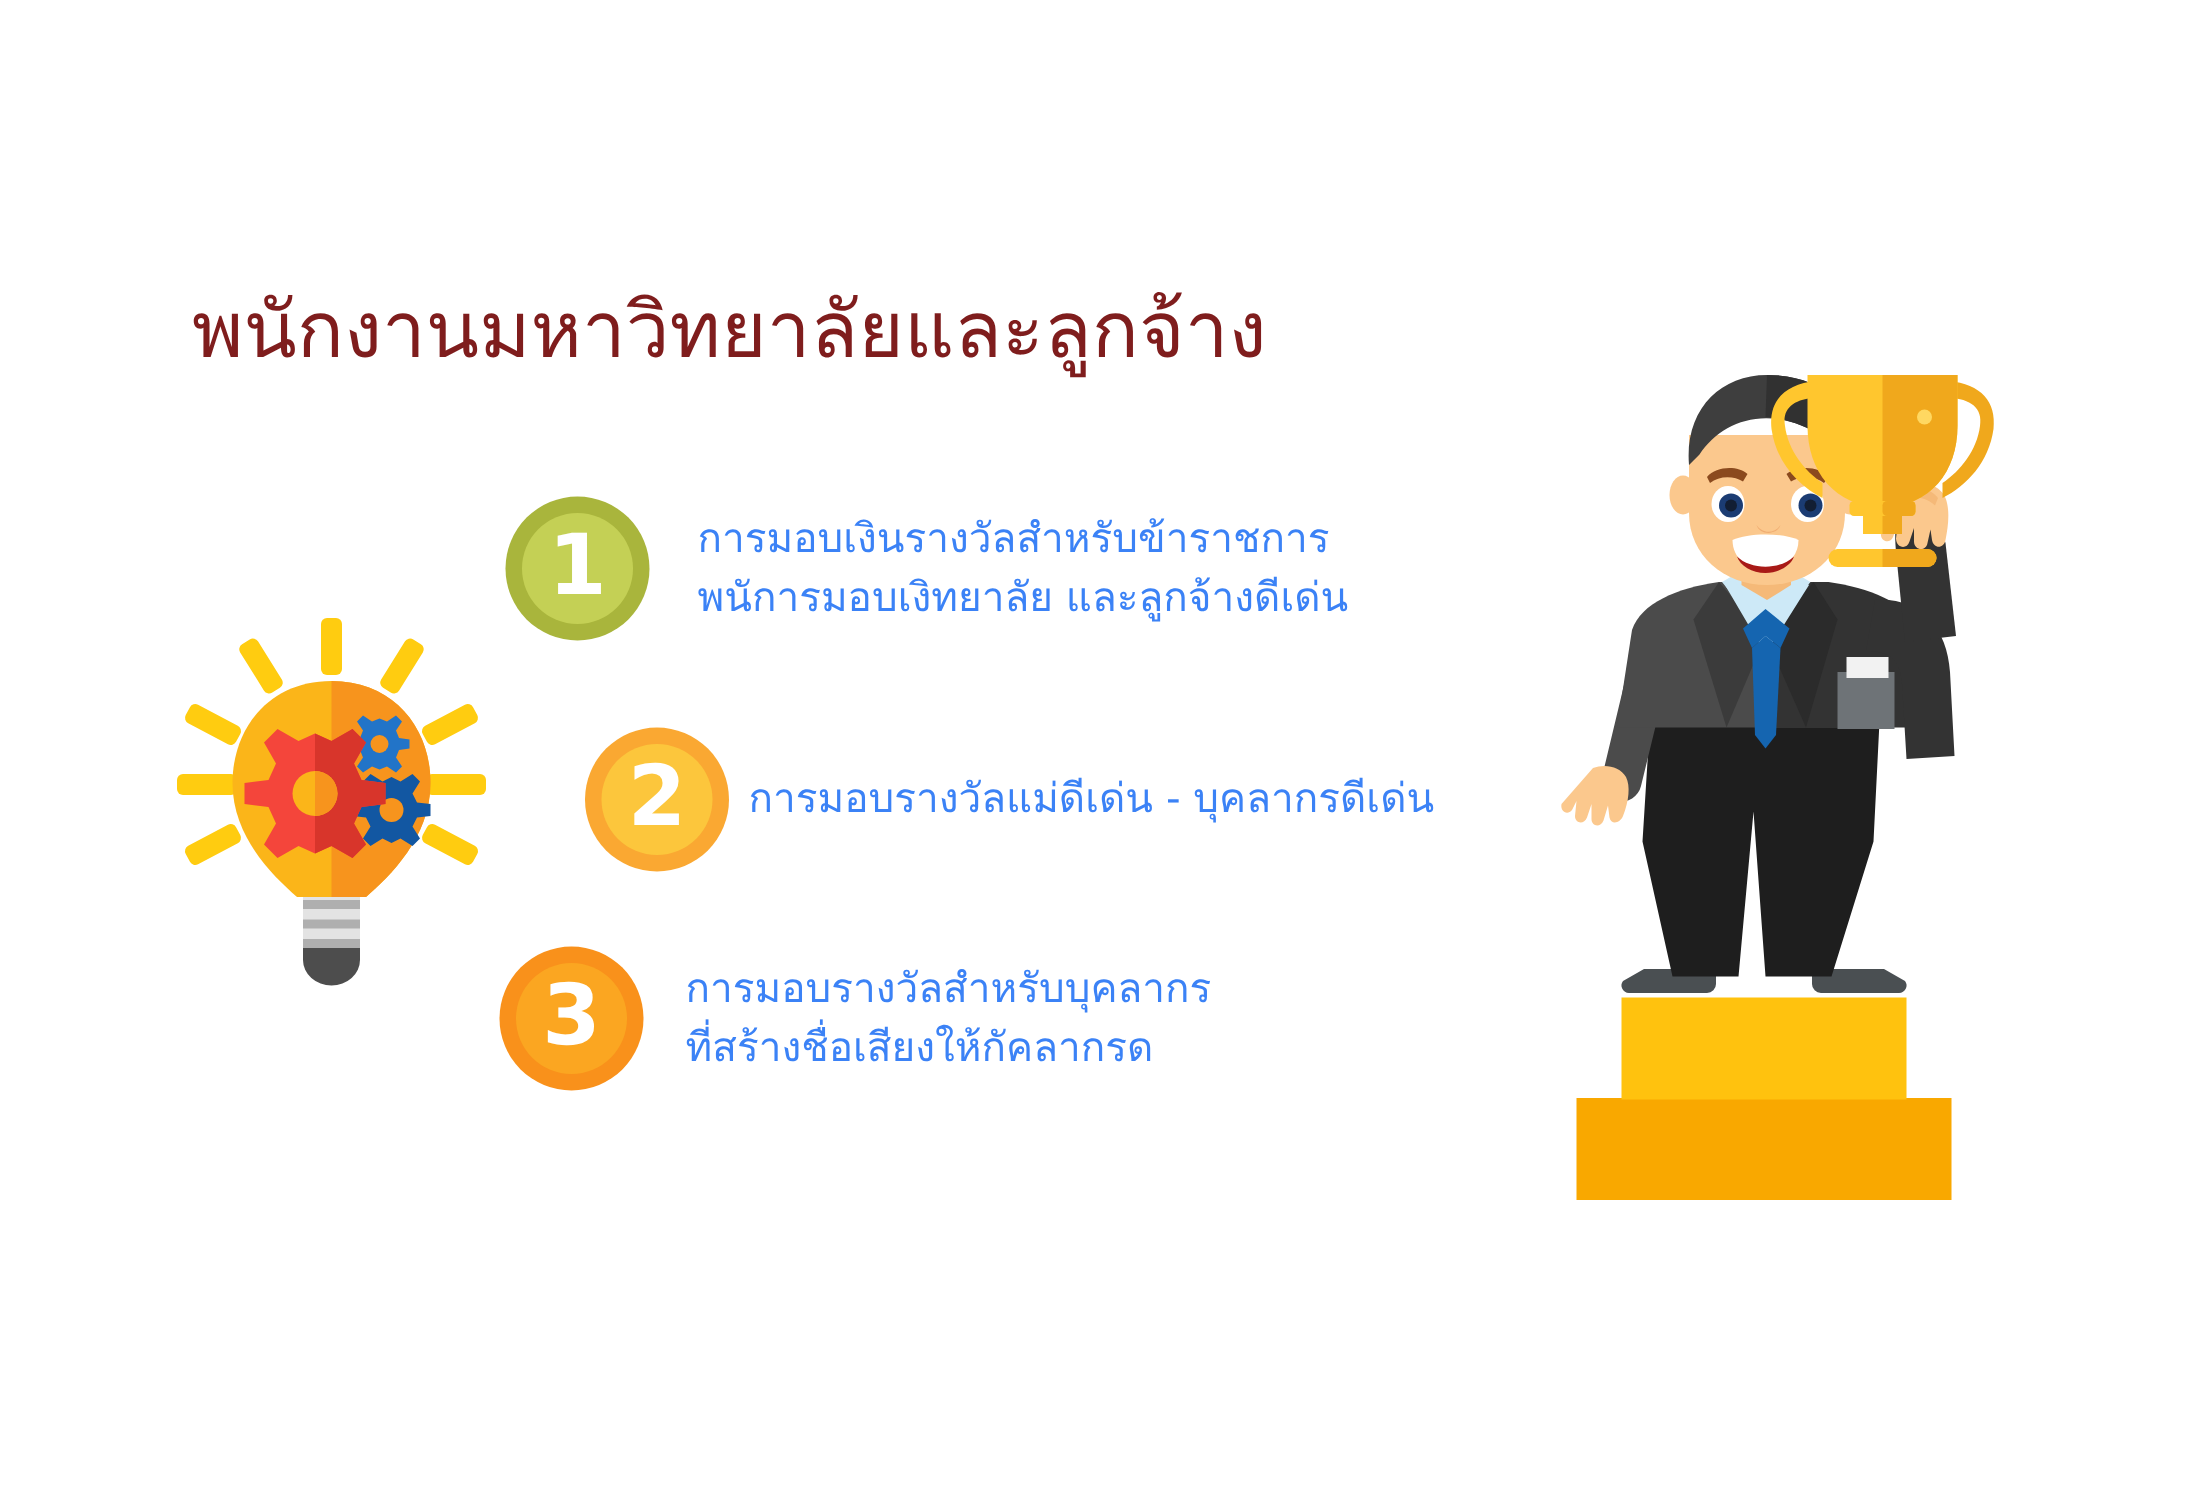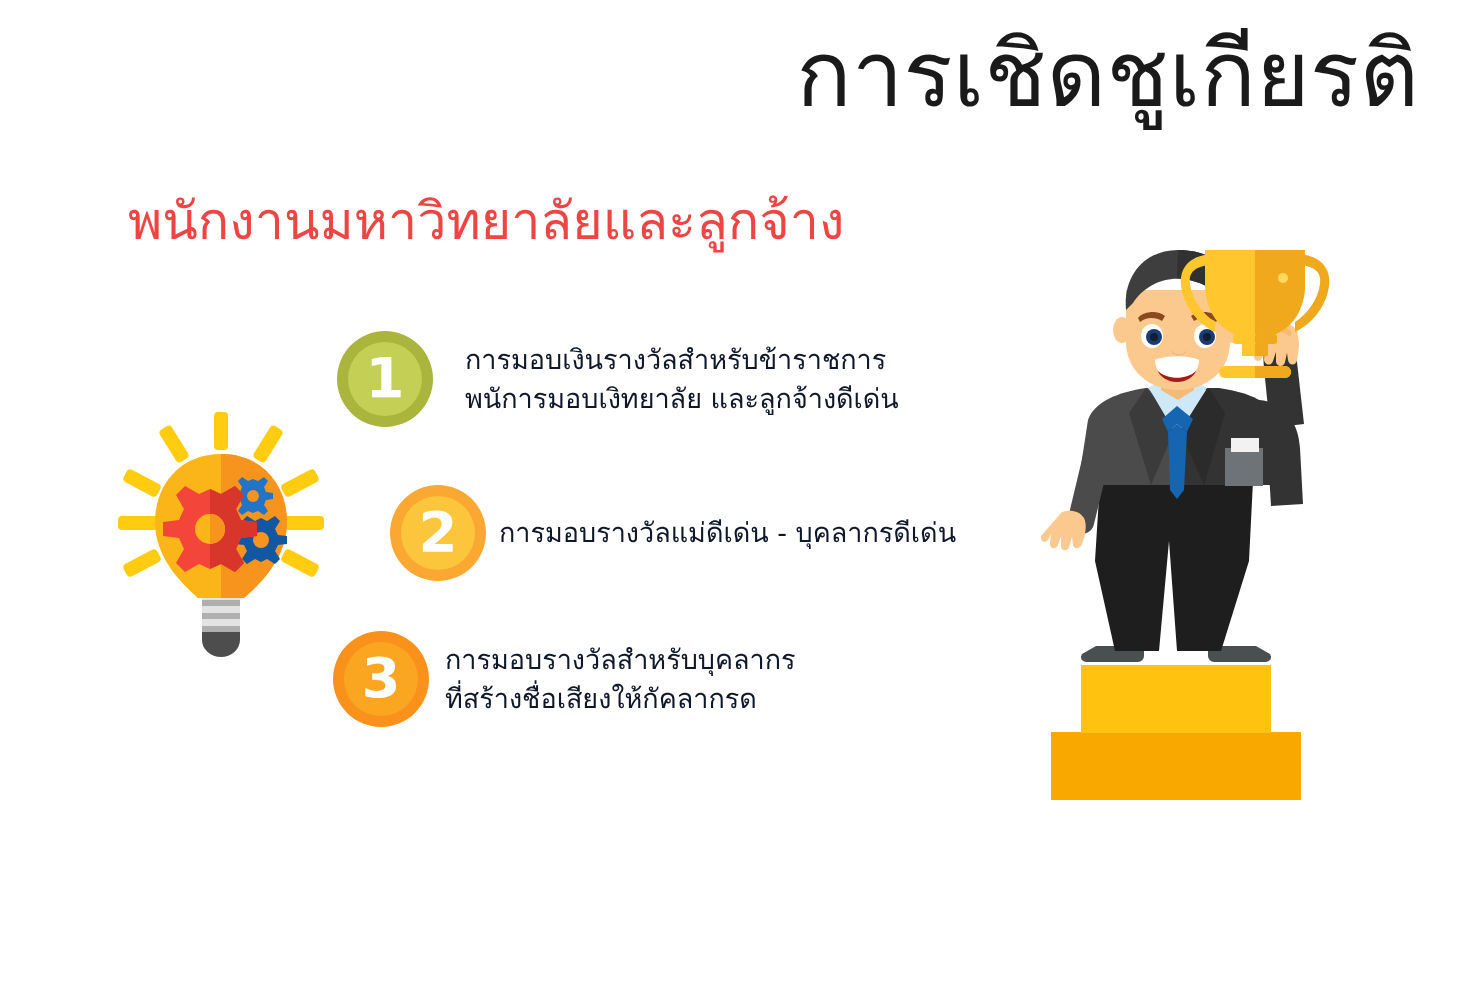--- a/index.html
+++ b/index.html
@@ -35,21 +35,21 @@
 
   
   #subtitle {
     position: absolute;
     left: 128px;
     top: 190px;
     font-family: "DejaVu Sans", "Liberation Sans", sans-serif;
     font-size: 52px;
     font-weight: 400;
     line-height: 1.2;
-    color: #ef4444;
+    color: #7f1d1d;
     white-space: nowrap;
   }
 
   
   .bullet-row {
     position: absolute;
     display: flex;
     align-items: center;
   }
   #row-1 { left: 337px; top: 331px; }
@@ -83,26 +83,26 @@
     font-weight: bold;
     line-height: 1;
     margin-top: -3px;
   }
 
   .bullet-text {
     font-family: "DejaVu Sans", "Liberation Sans", sans-serif;
     font-size: 27px;
     font-weight: 400;
     line-height: 1.45;
-    color: #0f172a;
+    color: #3b82f6;
     white-space: nowrap;
   }
   #row-1 .bullet-text { margin-left: 32px; }
   #row-2 .bullet-text { margin-left: 13px; }
-  #row-3 .bullet-text { margin-left: 16px; }
+  #row-3 .bullet-text { margin-left: 28px; }
 
   
   #lightbulb {
     position: absolute;
     left: 118px;
     top: 412px;
     width: 205px;
     height: 245px;
   }
 
@@ -115,21 +115,20 @@
     height: 575px;
   }
 
   svg { display: block; overflow: visible; }
 </style>
 </head>
 <body>
 
 <div id="slide">
 
-  <div id="page-title">การเชิดชูเกียรติ</div>
 
   <div id="subtitle">พนักงานมหาวิทยาลัยและลูกจ้าง</div>
 
   <div id="lightbulb">
     <svg viewBox="0 0 205 245" width="205" height="245">
       <g fill="#FFCC10">
         <rect x="96" y="0" width="14" height="38" rx="4"></rect>
         <rect x="49" y="13" width="14" height="38" rx="4" transform="rotate(-32 56 32)"></rect>
         <rect x="143" y="13" width="14" height="38" rx="4" transform="rotate(32 150 32)"></rect>
         <rect x="17" y="52" width="14" height="38" rx="4" transform="rotate(-62 24 71)"></rect>

